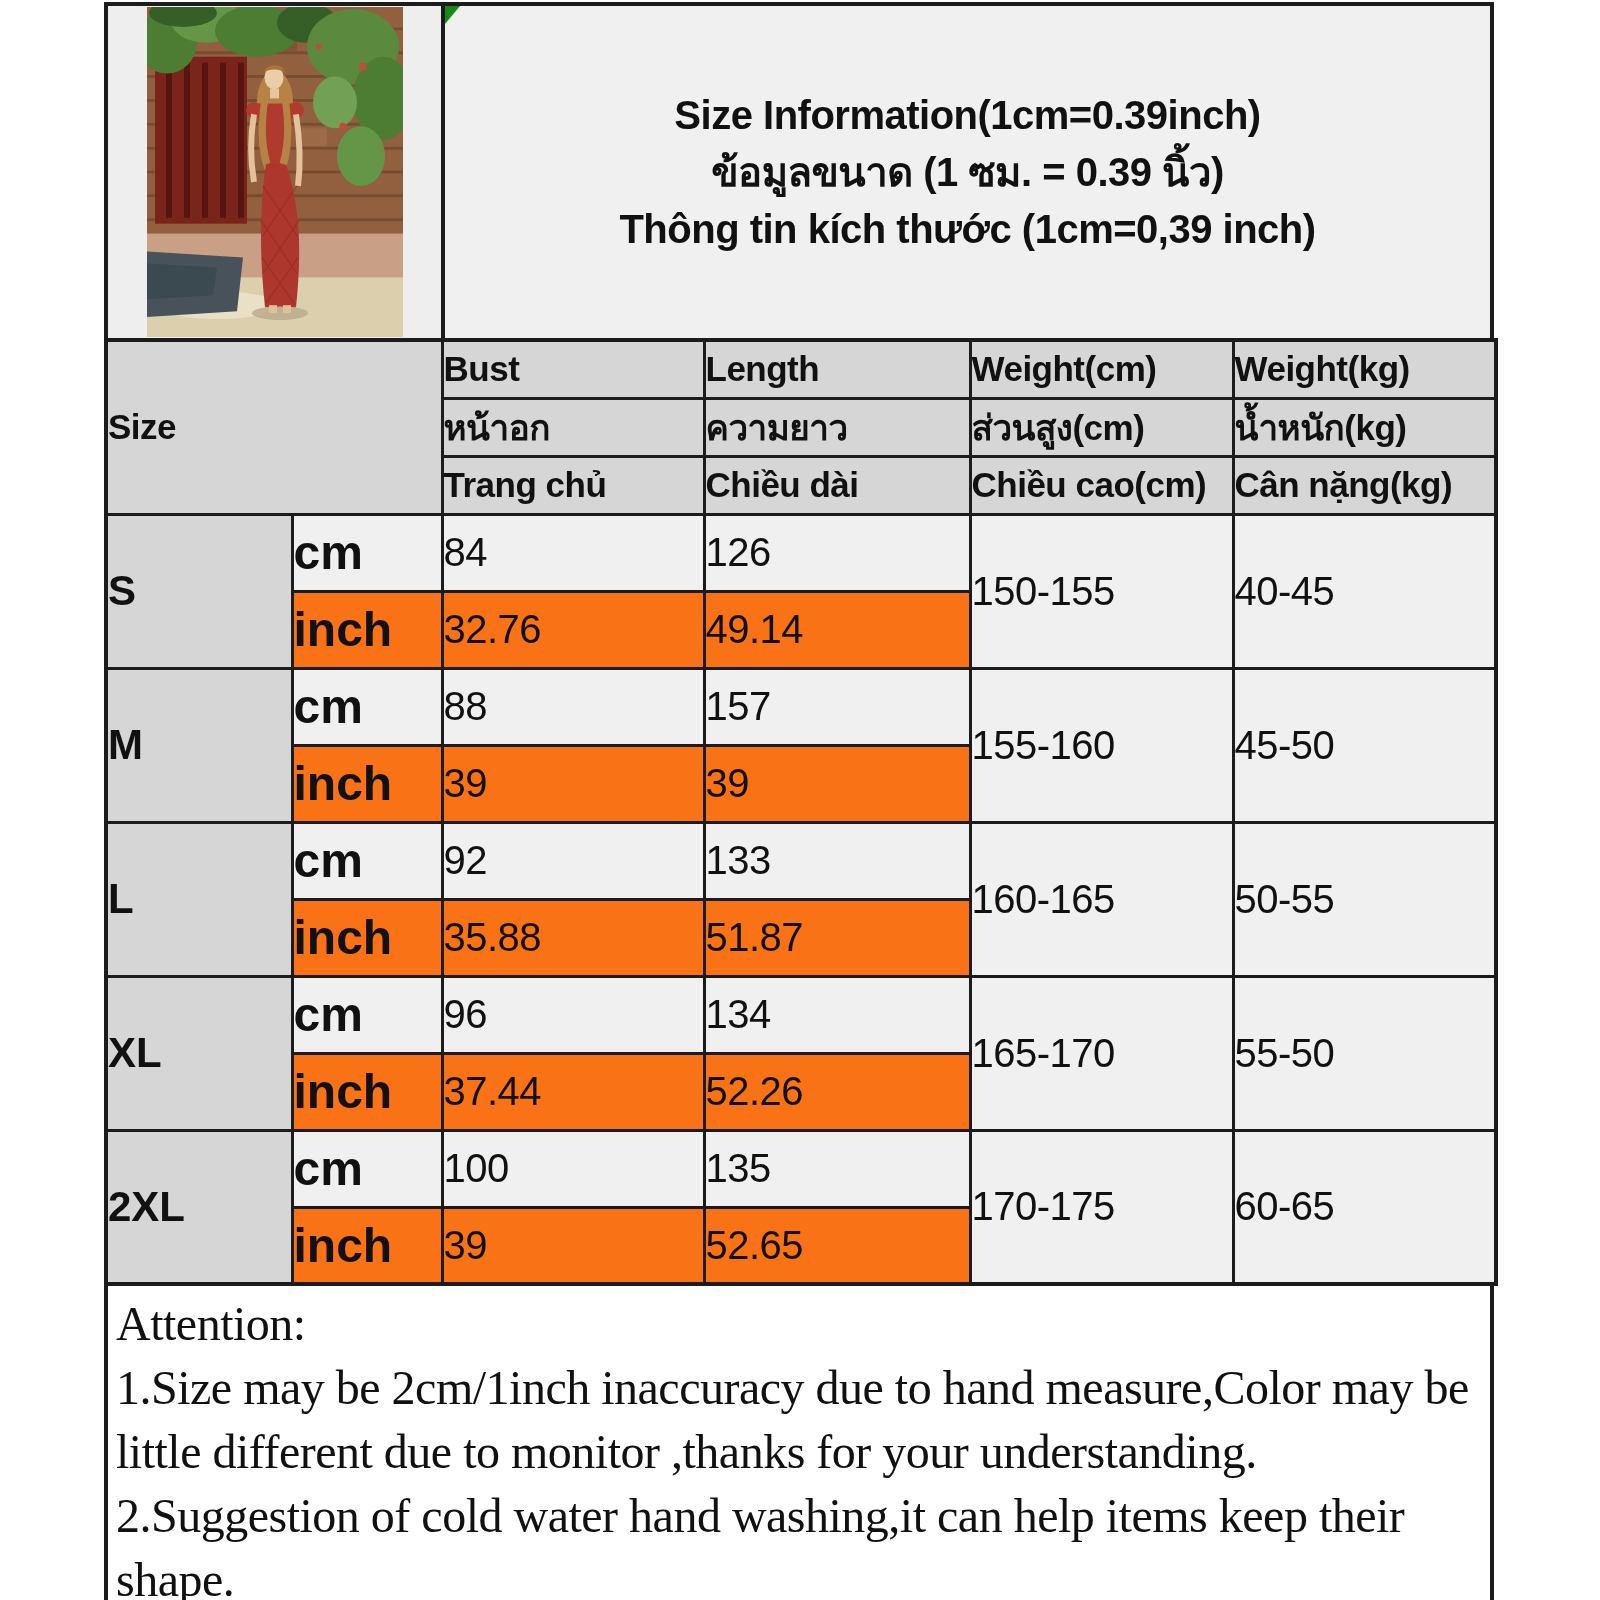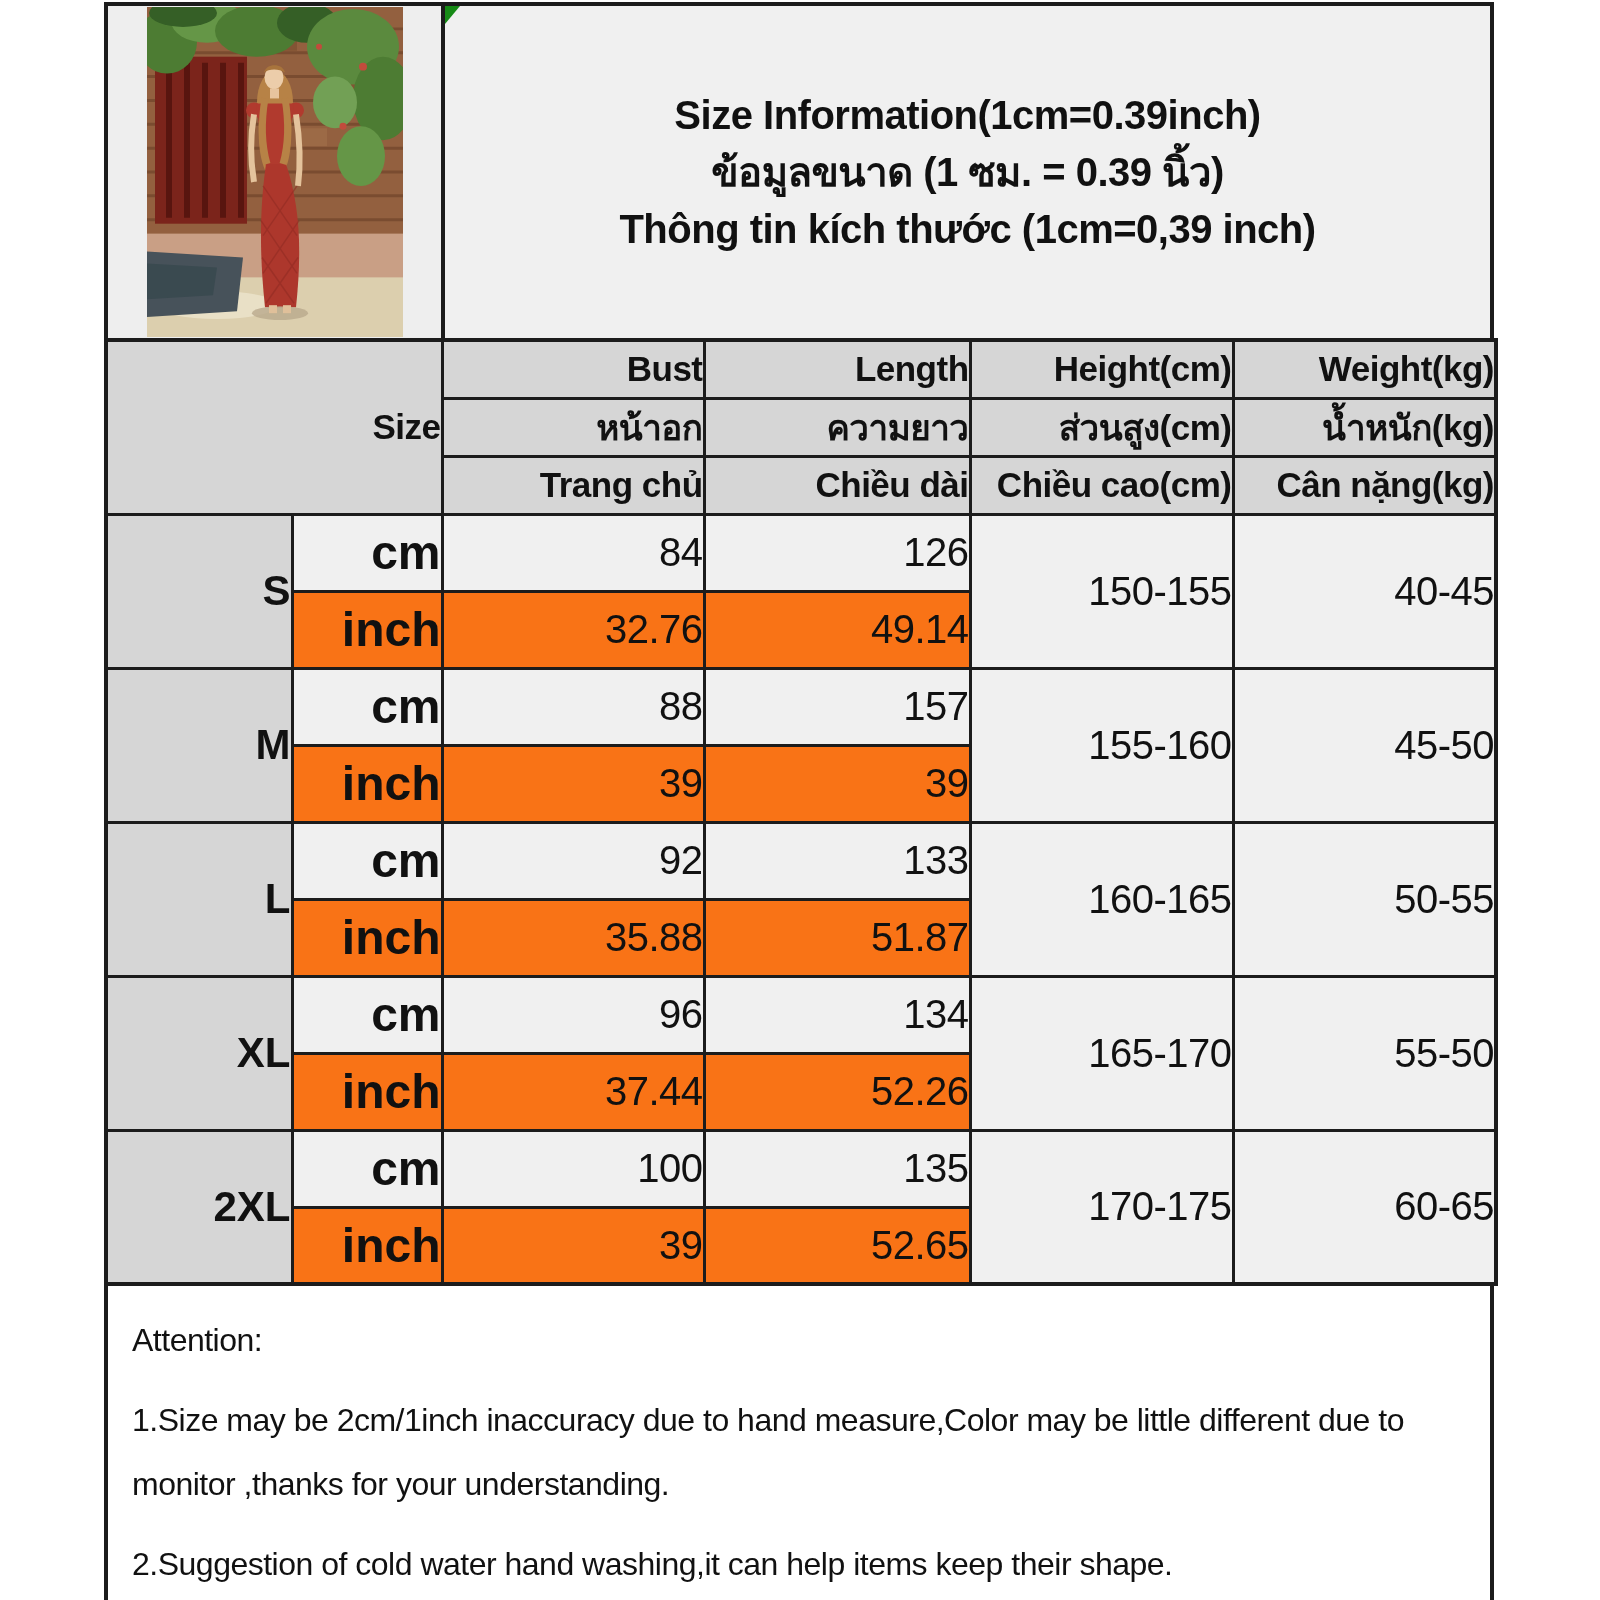--- a/index.html
+++ b/index.html
@@ -32,39 +32,39 @@
     position:absolute;left:0;top:0;width:0;height:0;
     border-top:18px solid #168a16;border-right:15px solid transparent;
   }
 
   
   table.size-table{
     border-collapse:collapse;table-layout:fixed;width:1390px;
     margin-top:-4px;border:4px solid #1c1c1c;background:#fff;
   }
   table.size-table td{
-    box-sizing:border-box;border:3px solid #1c1c1c;text-align:right;
+    box-sizing:border-box;border:3px solid #1c1c1c;text-align:left;
     vertical-align:middle;padding:0;overflow:hidden;
   }
   tr.hdr td{height:58px;font-weight:bold;font-size:35px;letter-spacing:-0.5px;}
   td.size-big{font-size:60px;font-weight:bold;}
   td.c-gray{background:#d6d6d6;}
   td.c-light{background:#f0f0f0;}
   td.c-white{background:#f97316;}
   td.size-label{font-weight:bold;font-size:42px;}
   td.unit{font-weight:bold;font-size:48px;}
   td.v{font-size:40px;font-weight:normal;letter-spacing:-0.5px;}
   tr.sub td{height:77px;}
 
   
   .attn{
     box-sizing:border-box;margin-top:-4px;border:4px solid #1c1c1c;
     background:#ffffff;min-height:302px;padding:6px 12px 0 8px;
   }
-  .attn p{margin:16px;font-size:32px;line-height:64px;letter-spacing:-0.5px;}
+  .attn p{margin:0;font-size:48px;line-height:64px;letter-spacing:-0.5px;font-family:Liberation Serif, serif;}
 </style>
 </head>
 <body>
 
 <div class="sheet">
 
   <div class="top">
     <div class="photo-cell">
       <svg width="256" height="330" viewBox="0 0 256 332" preserveAspectRatio="none" role="img">
 
@@ -154,21 +154,21 @@
         <col style="width:262px">
       <col style="width:266px">
         <col style="width:263px">
         <col style="width:263px">
     </colgroup>
     <tbody>
       <tr class="hdr">
         <td colspan="2" rowspan="3" class="c-gray size-big">Size</td>
         <td class="c-gray">Bust</td>
         <td class="c-gray">Length</td>
-        <td class="c-gray">Height(cm)</td>
+        <td class="c-gray">Weight(cm)</td>
         <td class="c-gray">Weight(kg)</td>
       </tr>
       <tr class="hdr">
         <td class="c-gray">หน้าอก</td>
         <td class="c-gray">ความยาว</td>
         <td class="c-gray">ส่วนสูง(cm)</td>
         <td class="c-gray">น้ำหนัก(kg)</td>
       </tr>
       <tr class="hdr">
         <td class="c-gray">Trang chủ</td>

